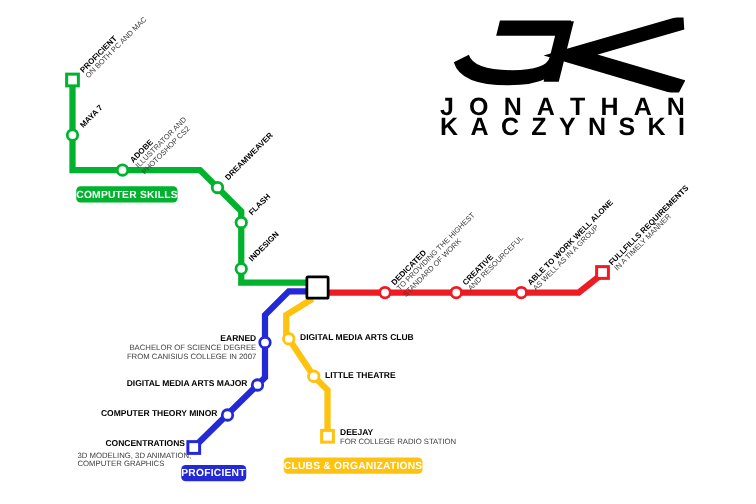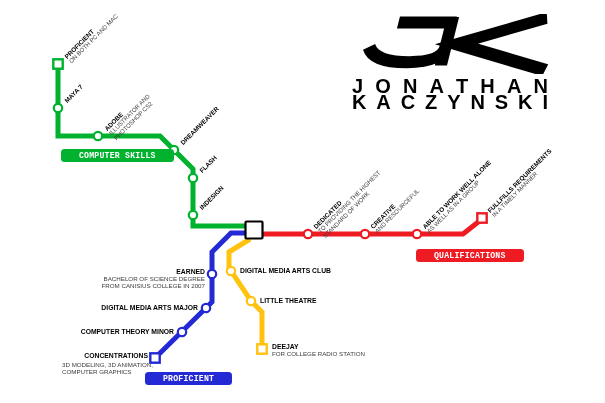--- a/index.html
+++ b/index.html
@@ -13,21 +13,21 @@
   .rlabel .s{display:block;font-size:6px;line-height:6.6px;color:#3c3c3c;}
 
   
   .hlabel{position:absolute;white-space:nowrap;}
   .hlabel .t{display:block;font-weight:bold;font-size:6.8px;line-height:7.4px;color:#000;}
   .hlabel .s{display:block;font-size:6.2px;line-height:7px;color:#3c3c3c;}
   .alignr{text-align:right;}
 
   
   .linebox{position:absolute;color:#fff;font-weight:bold;font-size:8.2px;line-height:9px;
-           padding:2px 18px;border-radius:3.5px;letter-spacing:.2px;white-space:nowrap;font-family:Liberation Mono, monospace;}
+           padding:2px 0;border-radius:3.5px;letter-spacing:.2px;white-space:nowrap;}
 
   
   .logo-mono{position:absolute;left:352px;top:14px;}
   .logo-name{position:absolute;left:352px;width:196px;display:flex;justify-content:space-between;
              font-weight:bold;font-size:20px;line-height:15px;height:16px;color:#000;}
   .logo-name1{top:79px;}
   .logo-name2{top:95px;}
 </style>
 </head>
 <body>
@@ -137,22 +137,22 @@
   </div>
   <div class="hlabel" style="left:260px;top:297px">
     <span class="t">LITTLE THEATRE</span>
   </div>
   <div class="hlabel" style="left:272px;top:343px">
     <span class="t">DEEJAY</span>
     <span class="s">FOR COLLEGE RADIO STATION</span>
   </div>
 
   <div class="linebox" style="left: 61px; top: 149px; background-color: rgb(0, 178, 45);">COMPUTER SKILLS</div>
-  <div class="linebox" style="left: 416px; top: 249px; background-color: rgb(238, 27, 35);">QUALIFICATIONS</div>
   <div class="linebox" style="left: 145px; top: 372px; background-color: rgb(36, 41, 214);">PROFICIENT</div>
+  <div class="linebox" style="left: 227px; top: 366px; background-color: rgb(255, 194, 14);">CLUBS &amp; ORGANIZATIONS</div>
 
   <svg class="logo-mono" width="196" height="60" viewBox="0 0 210 64">
     <g transform="translate(16,0) skewX(-14)" stroke="#000" stroke-width="13" fill="none">
       <path d="M36,9 L97,9 M93,3 L93,55 M93,34 Q93,51.5 57,51.5 Q20,51.5 11,35"></path>
       <path d="M194,4 L104,32 L206,60"></path>
     </g>
   </svg>
   <div class="logo-name logo-name1">
       <span>J</span>
       <span>O</span>

